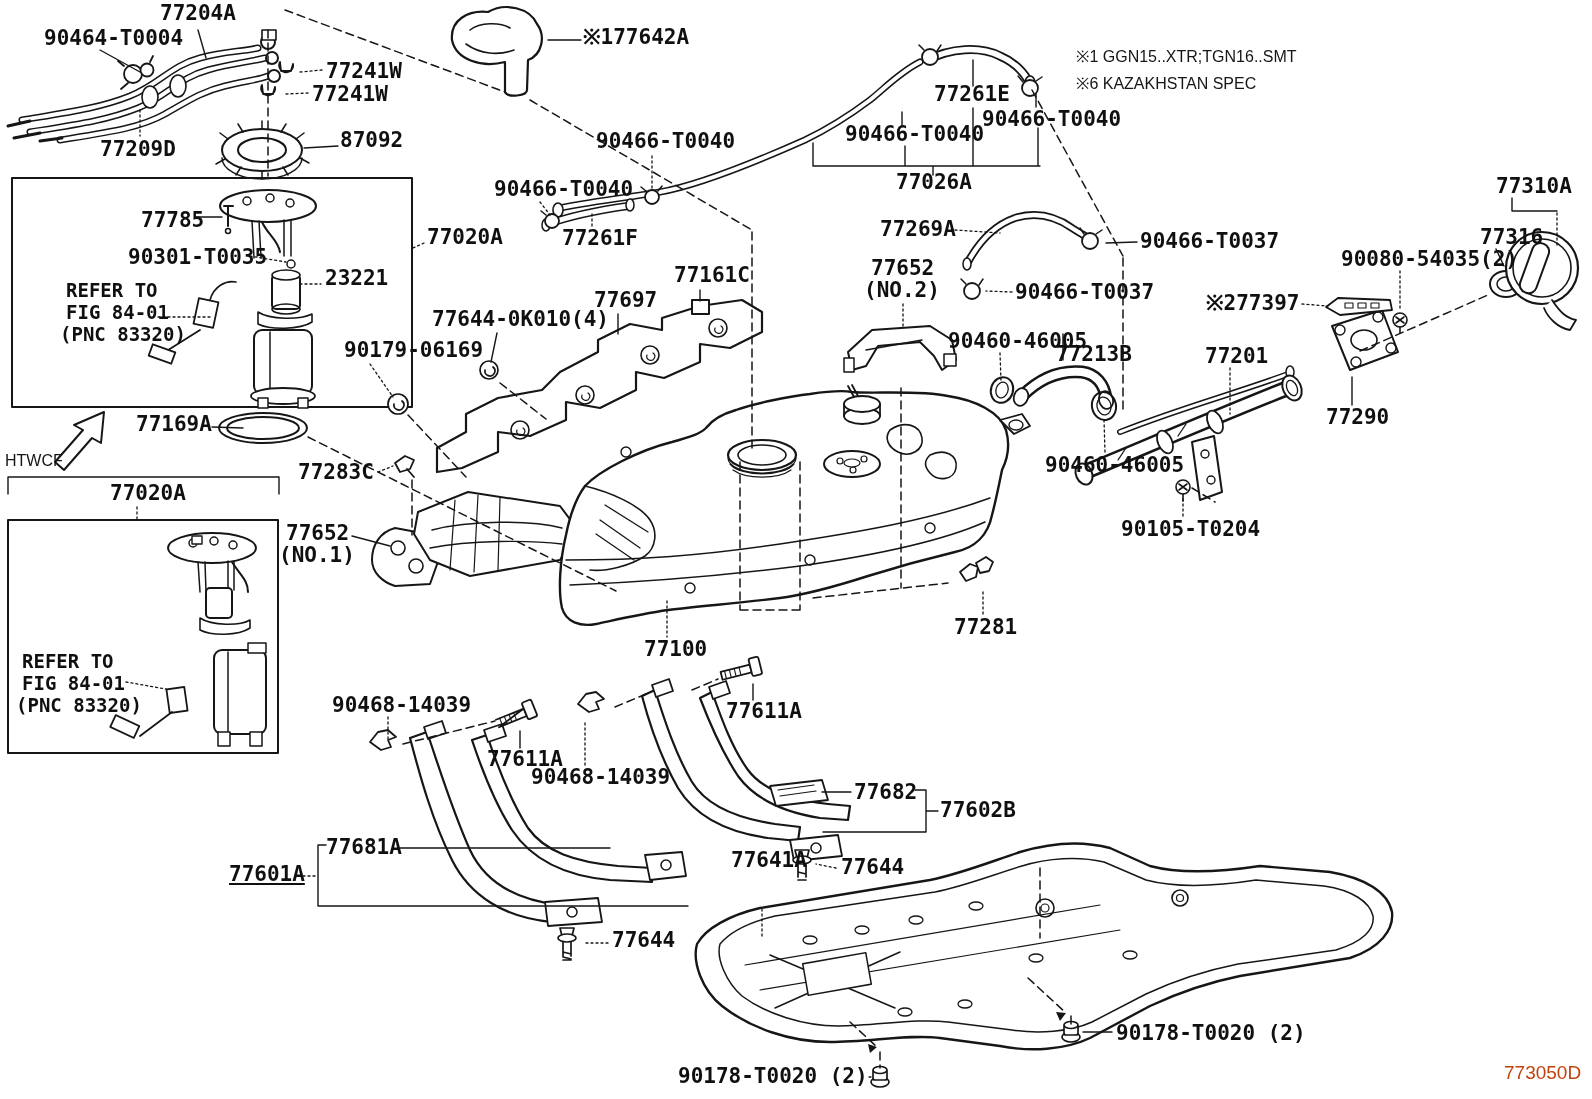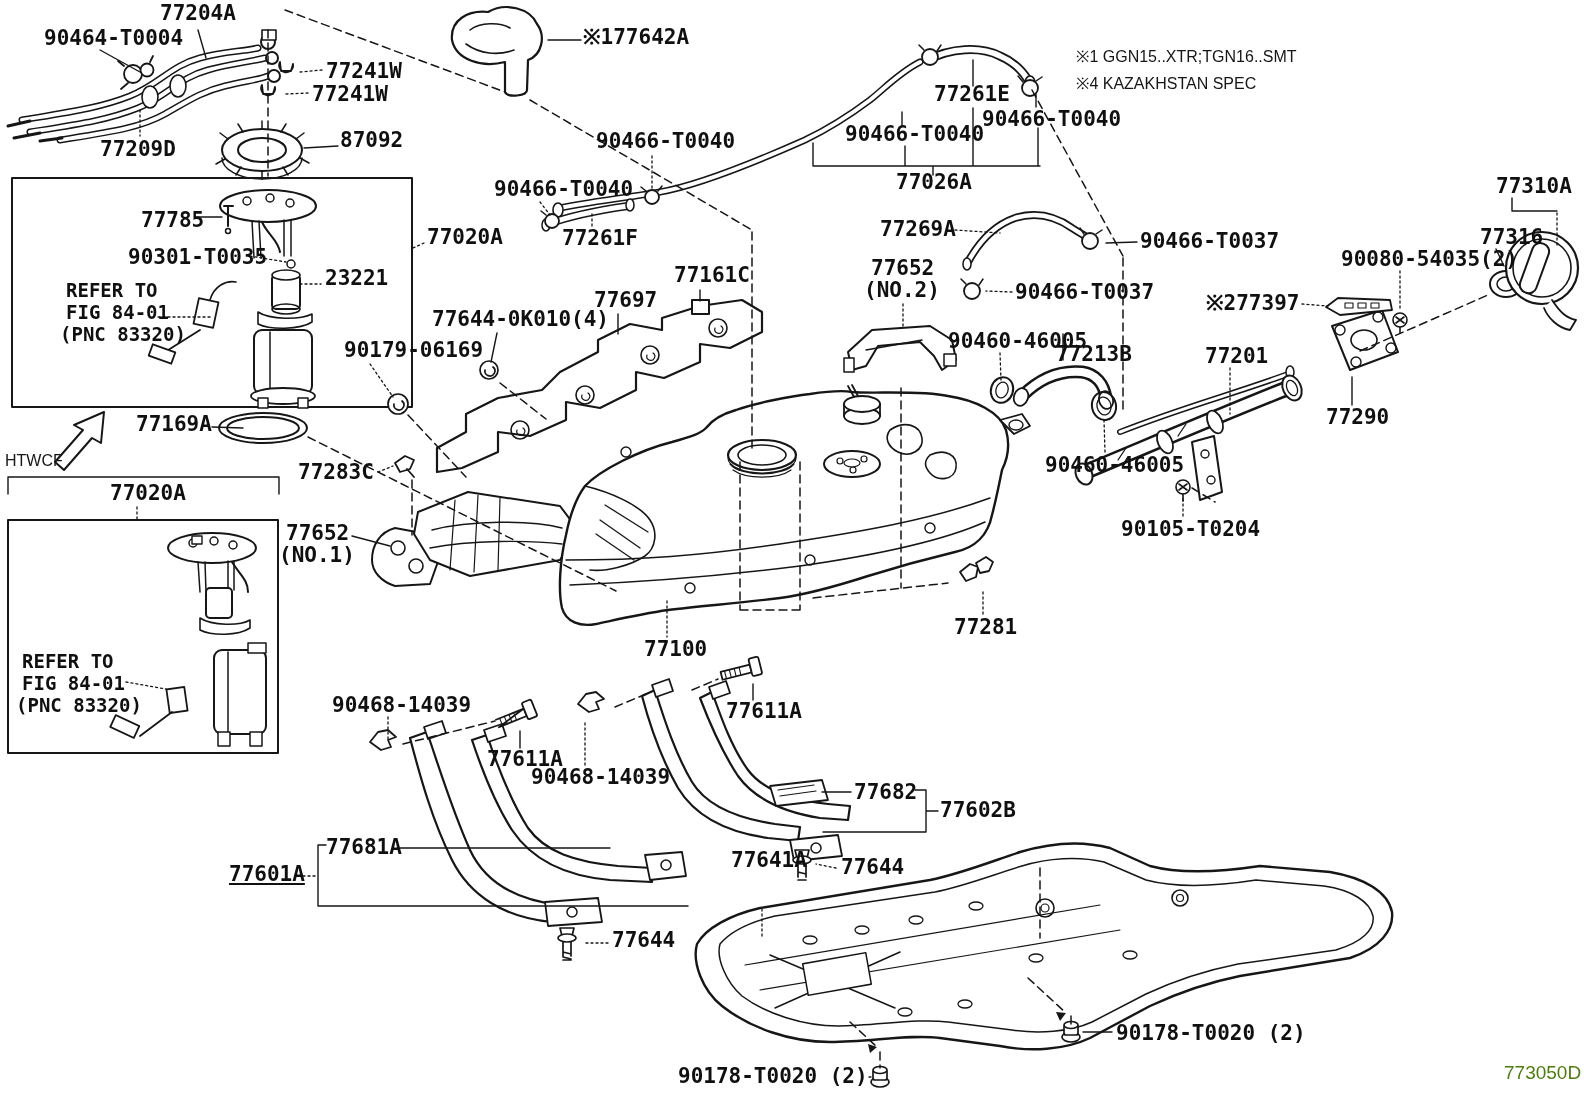--- a/index.html
+++ b/index.html
@@ -3,21 +3,21 @@
 <meta charset="utf-8">
 <style>
   html,body{margin:0;padding:0;background:#fff}
   #canvas{position:relative;width:1592px;height:1099px;background:#fff;overflow:hidden;
           font-family:"DejaVu Sans Mono",monospace}
   #art{position:absolute;left:0;top:0}
   .lbl{position:absolute;white-space:pre;color:#101010;font-weight:bold;font-size:21px;
        line-height:1;font-family:"DejaVu Sans Mono",monospace}
   .lbl.ref{font-size:19px}
   .lbl.note{font-family:"Liberation Sans",sans-serif;font-weight:400;font-size:16px;color:#161616}
-  .lbl.code{font-family:"Liberation Sans",sans-serif;font-weight:400;font-size:19px;color:#4d7c0f}
+  .lbl.code{font-family:"Liberation Sans",sans-serif;font-weight:400;font-size:19px;color:#c2410c}
 </style>
 </head>
 <body>
 
 <div id="canvas">
 
 <svg id="art" width="1592" height="1099" viewBox="0 0 1592 1099" stroke="#161616" fill="none" stroke-linecap="round" stroke-linejoin="round">
 
   <g>
     <path d="M22,120 C70,112 100,108 130,96 C160,84 170,66 200,58 C225,51 240,52 258,48" stroke-width="7"></path>
@@ -422,21 +422,21 @@
       <span class="lbl part" style="left: 674px; top: 265px;">77161C</span>
       <span class="lbl part" style="left: 583px; top: 27px;">※177642A</span>
       <span class="lbl part" style="left: 596px; top: 131px;">90466-T0040</span>
       <span class="lbl part" style="left: 494px; top: 179px;">90466-T0040</span>
       <span class="lbl part" style="left: 562px; top: 228px;">77261F</span>
       <span class="lbl part" style="left: 934px; top: 84px;">77261E</span>
       <span class="lbl part" style="left: 845px; top: 124px;">90466-T0040</span>
       <span class="lbl part" style="left: 982px; top: 109px;">90466-T0040</span>
       <span class="lbl part" style="left: 896px; top: 172px;">77026A</span>
       <span class="lbl note" style="left: 1076px; top: 49px;">※1 GGN15..XTR;TGN16..SMT</span>
-      <span class="lbl note" style="left: 1076px; top: 76px;">※4 KAZAKHSTAN SPEC</span>
+      <span class="lbl note" style="left: 1076px; top: 76px;">※6 KAZAKHSTAN SPEC</span>
       <span class="lbl part" style="left: 880px; top: 219px;">77269A</span>
       <span class="lbl part" style="left: 1140px; top: 231px;">90466-T0037</span>
       <span class="lbl part" style="left: 1015px; top: 282px;">90466-T0037</span>
       <span class="lbl part" style="left: 871px; top: 258px;">77652</span>
       <span class="lbl part" style="left: 864px; top: 280px;">(NO.2)</span>
       <span class="lbl part" style="left: 1056px; top: 312px; margin-top: 32px;">77213B</span>
       <span class="lbl part" style="left: 948px; top: 331px;">90460-46005</span>
       <span class="lbl part" style="left: 1205px; top: 346px;">77201</span>
       <span class="lbl part" style="left: 1496px; top: 176px;">77310A</span>
       <span class="lbl part" style="left: 1480px; top: 227px;">77316</span>

